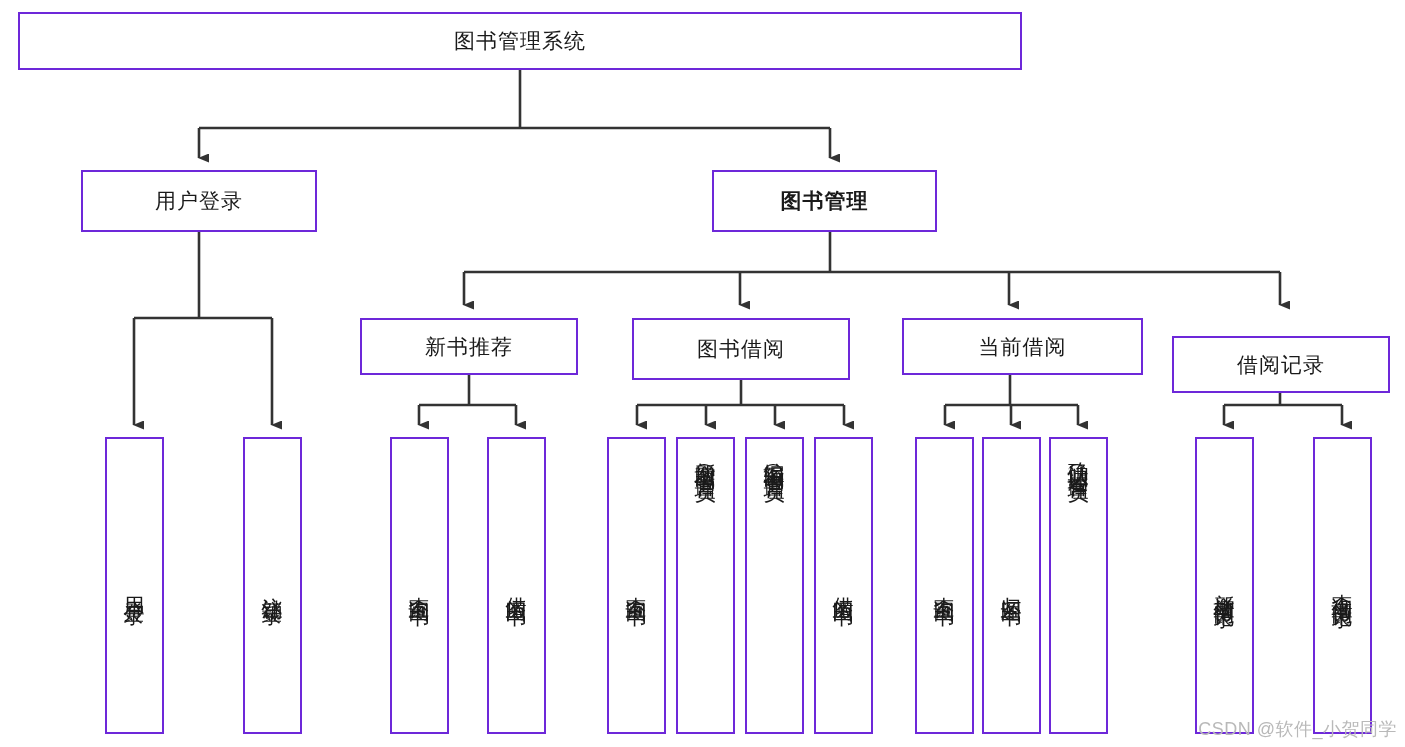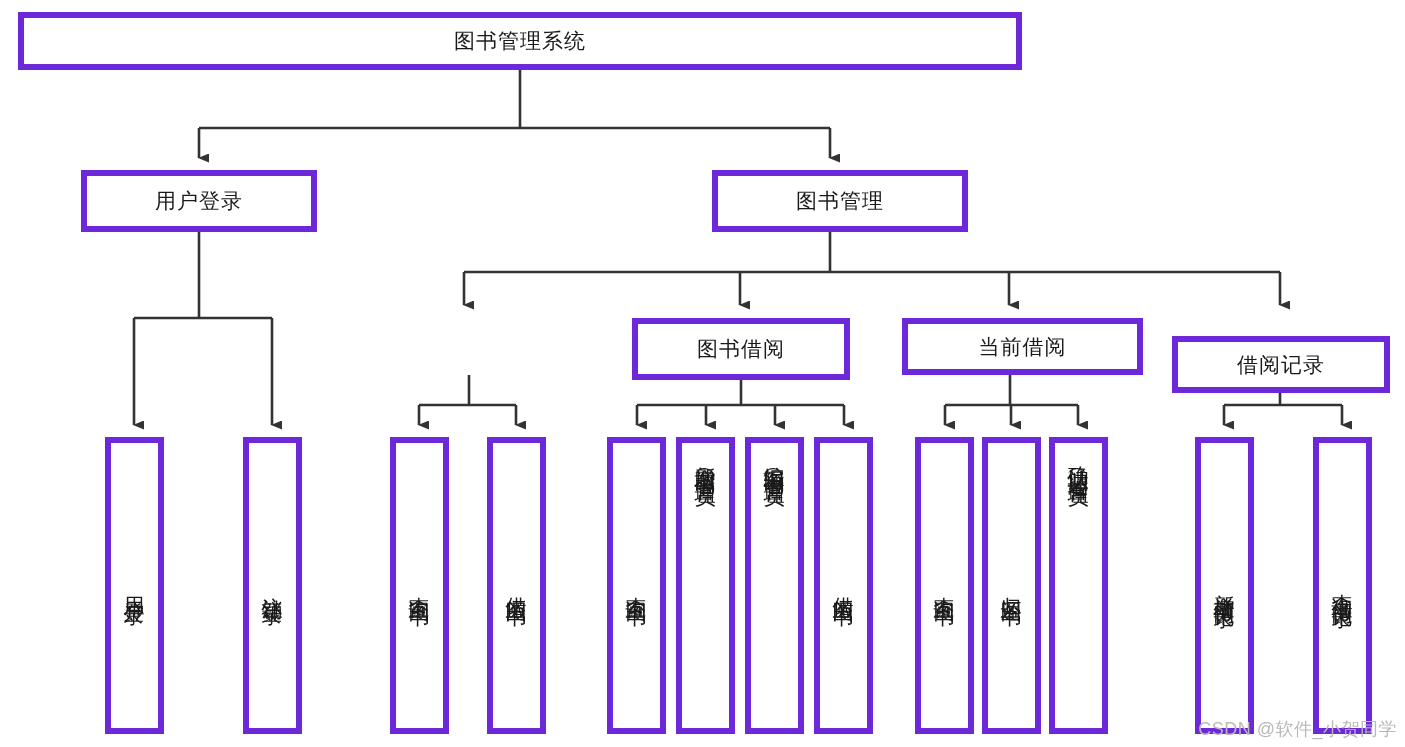--- a/index.html
+++ b/index.html
@@ -24,21 +24,21 @@
     top: 0;
     left: 0;
     width: 1405px;
     height: 747px;
     display: block;
   }
   .node-box {
     position: absolute;
     box-sizing: border-box;
     background: #ffffff;
-    border: 6px solid #6d28d9;
+    border: 2px solid #6d28d9;
     display: flex;
     align-items: center;
     justify-content: center;
     overflow: hidden;
   }
   .node-label-h {
     font-size: 21px;
     color: #1a1a1a;
     line-height: 1.2;
     white-space: nowrap;
@@ -131,24 +131,27 @@
   </svg>
 
   <div class="node-box" style="left:18px; top:12px; width:1004px; height:58px;">
     <span class="node-label-h">图书管理系统</span>
   </div>
 
   <div class="node-box" style="left:81px; top:170px; width:236px; height:62px;">
     <span class="node-label-h">用户登录</span>
   </div>
 
-  <div class="node-box" style="left:712px; top:170px; width:256px; height:62px;">
+  <div class="node-box" style="left:712px; top:170px; width:225px; height:62px;font-weight:bold;">
     <span class="node-label-h">图书管理</span>
   </div>
 
+  <div class="node-box" style="left:360px; top:318px; width:218px; height:57px;">
+    <span class="node-label-h">新书推荐</span>
+  </div>
 
   <div class="node-box" style="left:632px; top:318px; width:218px; height:62px;">
     <span class="node-label-h">图书借阅</span>
   </div>
 
   <div class="node-box" style="left:902px; top:318px; width:241px; height:57px;">
     <span class="node-label-h">当前借阅</span>
   </div>
 
   <div class="node-box" style="left:1172px; top:336px; width:218px; height:57px;">

